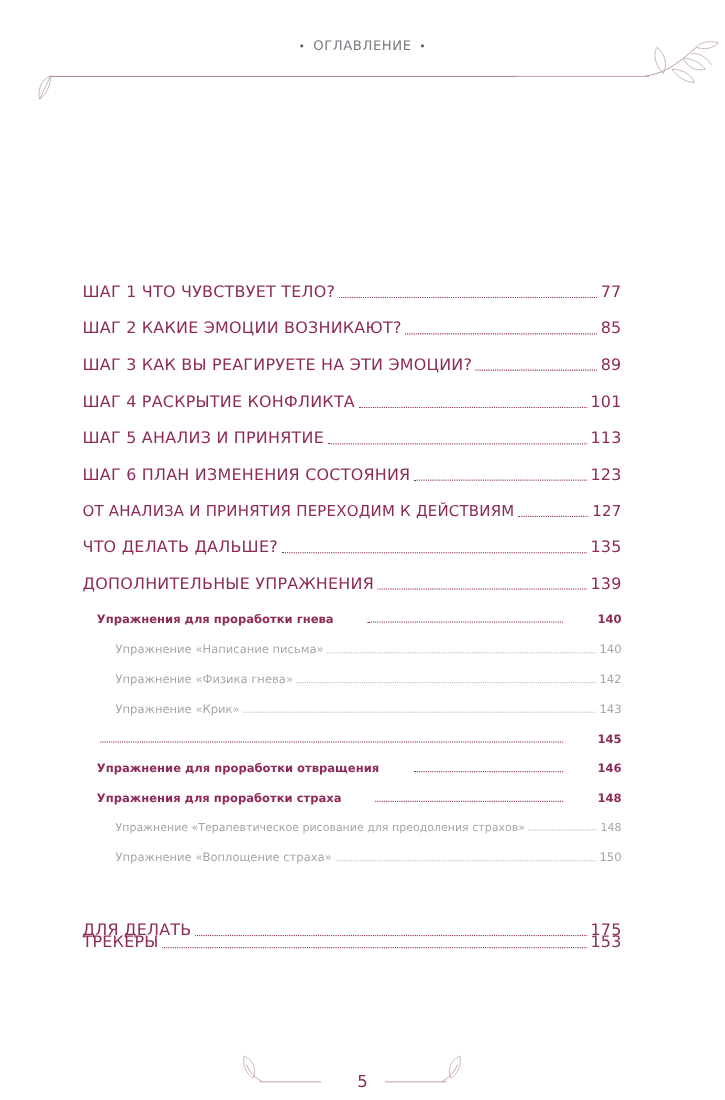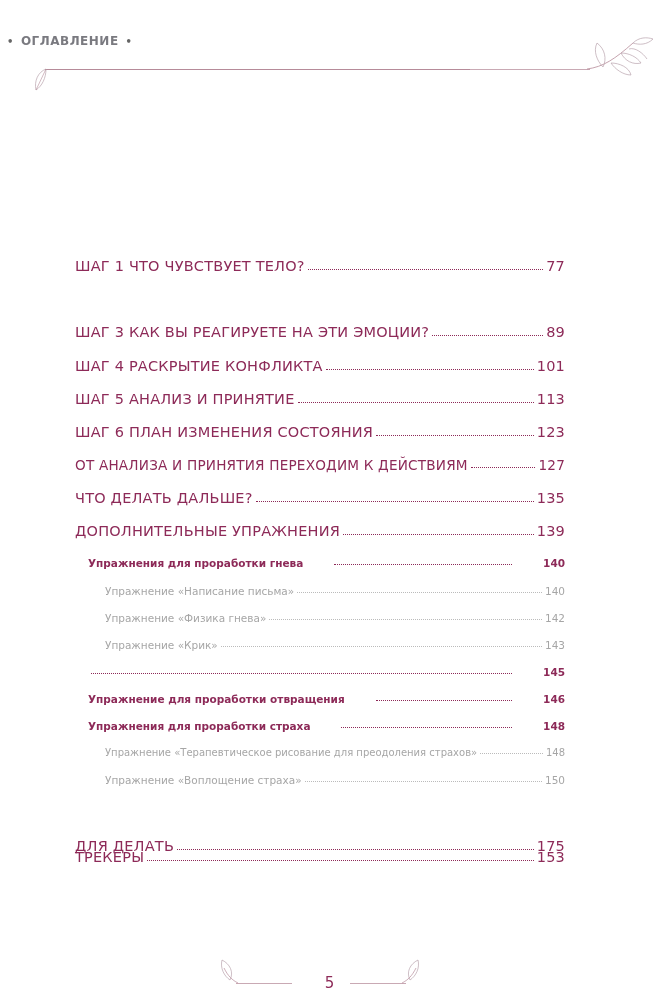--- a/index.html
+++ b/index.html
@@ -1,23 +1,23 @@
 <!DOCTYPE html>
 <html><head>
 <meta charset="utf-8">
 <style>
   html,body{margin:0;padding:0;background:#fff;}
   body{width:659px;height:1000px;position:relative;overflow:hidden;font-family:"DejaVu Sans","Liberation Sans",sans-serif;}
-  .header-title{position:absolute;top:34px;left:0;width:659px;text-align:left;font-size:12px;letter-spacing:0.5px;color:#7a7a80;font-weight:700;}
+  .header-title{position:absolute;top:34px;left:0;width:659px;text-align:center;font-size:12px;letter-spacing:0.5px;color:#7a7a80;font-weight:400;}
   .header-title .dot{font-size:10px;margin:0 7px;color:#666;}
   .header-line{position:absolute;top:69px;left:45px;width:430px;height:1px;background:#b68b99;}
   .header-line2{position:absolute;top:69px;left:470px;width:120px;height:1px;background:#c9a9b4;}
   svg.deco{position:absolute;}
   .toc{position:absolute;left:75px;width:490px;}
-  .row{position:absolute;left:0;width:490px;display:flex;align-items:flex-start;white-space:nowrap;}
+  .row{position:absolute;left:0;width:490px;display:flex;align-items:flex-end;white-space:nowrap;}
   .row .lbl{flex:0 0 auto;}
   .row .leader{flex:1 1 auto;overflow:hidden;margin:0 3px;height:1em;position:relative;}
   .row .leader::after{content:"";position:absolute;left:0;right:0;bottom:3px;border-bottom:1.5px dotted currentColor;}
   .row .pg{flex:0 0 auto;}
   .lvl1{color:#8d2a58;font-size:14.5px;font-weight:500;letter-spacing:0.2px;}
   .lvl2{color:#8d2a58;font-size:10.5px;font-weight:bold;padding-left:13px;box-sizing:border-box;gap:28px;}
   .lvl3{color:#a6a6a6;font-size:10.5px;padding-left:30px;box-sizing:border-box;}
   .lvl3 .leader::after{border-bottom:1px dotted #bbb;}
   .pagenum{position:absolute;top:974px;left:0;width:659px;text-align:center;font-size:15px;color:#8d2a58;}
   .foot-line-l{position:absolute;top:983px;left:236px;width:56px;height:1px;background:#c9a9b4;}
@@ -44,20 +44,25 @@
     <path d="M48 10 C54 4,62 4,68 6 C62 12,54 12,48 10 Z" fill="none" stroke="#b9a3ad" stroke-width="0.7"></path>
     <path d="M44 16 C50 14,58 20,62 26" fill="none" stroke="#b9a3ad" stroke-width="0.7"></path>
   </svg>
 </div>
 
 <div class="toc" style="top:0;height:1000px;">
   <div class="row lvl1" style="top:258px">
       <span class="lbl">ШАГ 1 ЧТО ЧУВСТВУЕТ ТЕЛО?</span>
       <span class="leader"></span>
       <span class="pg">77</span>
+    </div>
+  <div class="row lvl1" style="top:291px">
+      <span class="lbl">ШАГ 2 КАКИЕ ЭМОЦИИ ВОЗНИКАЮТ?</span>
+      <span class="leader"></span>
+      <span class="pg">85</span>
     </div>
   <div class="row lvl1" style="top:324px">
       <span class="lbl">ШАГ 3 КАК ВЫ РЕАГИРУЕТЕ НА ЭТИ ЭМОЦИИ?</span>
       <span class="leader"></span>
       <span class="pg">89</span>
     </div>
   <div class="row lvl1" style="top:358px">
       <span class="lbl">ШАГ 4 РАСКРЫТИЕ КОНФЛИКТА</span>
       <span class="leader"></span>
       <span class="pg">101</span>

